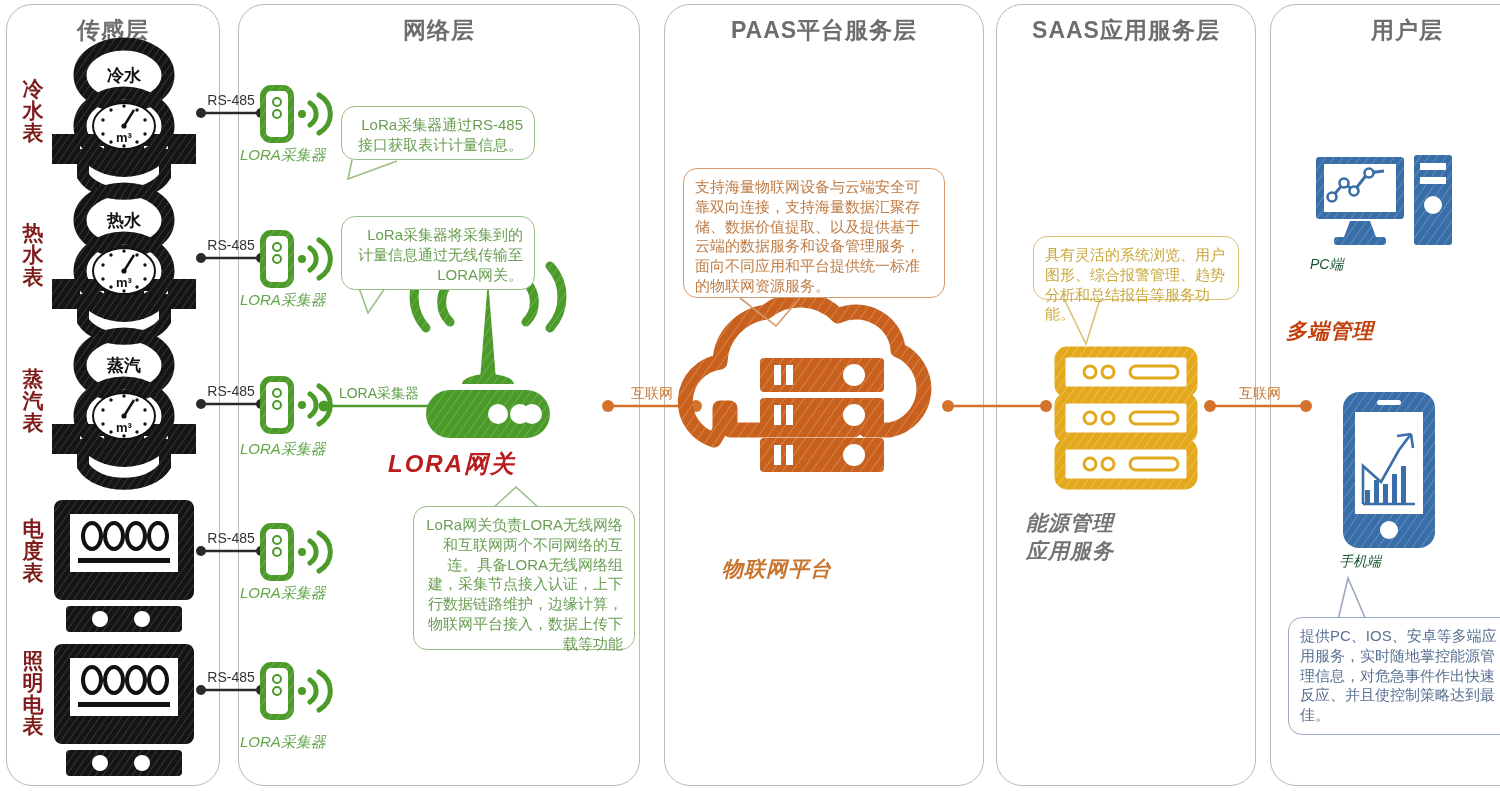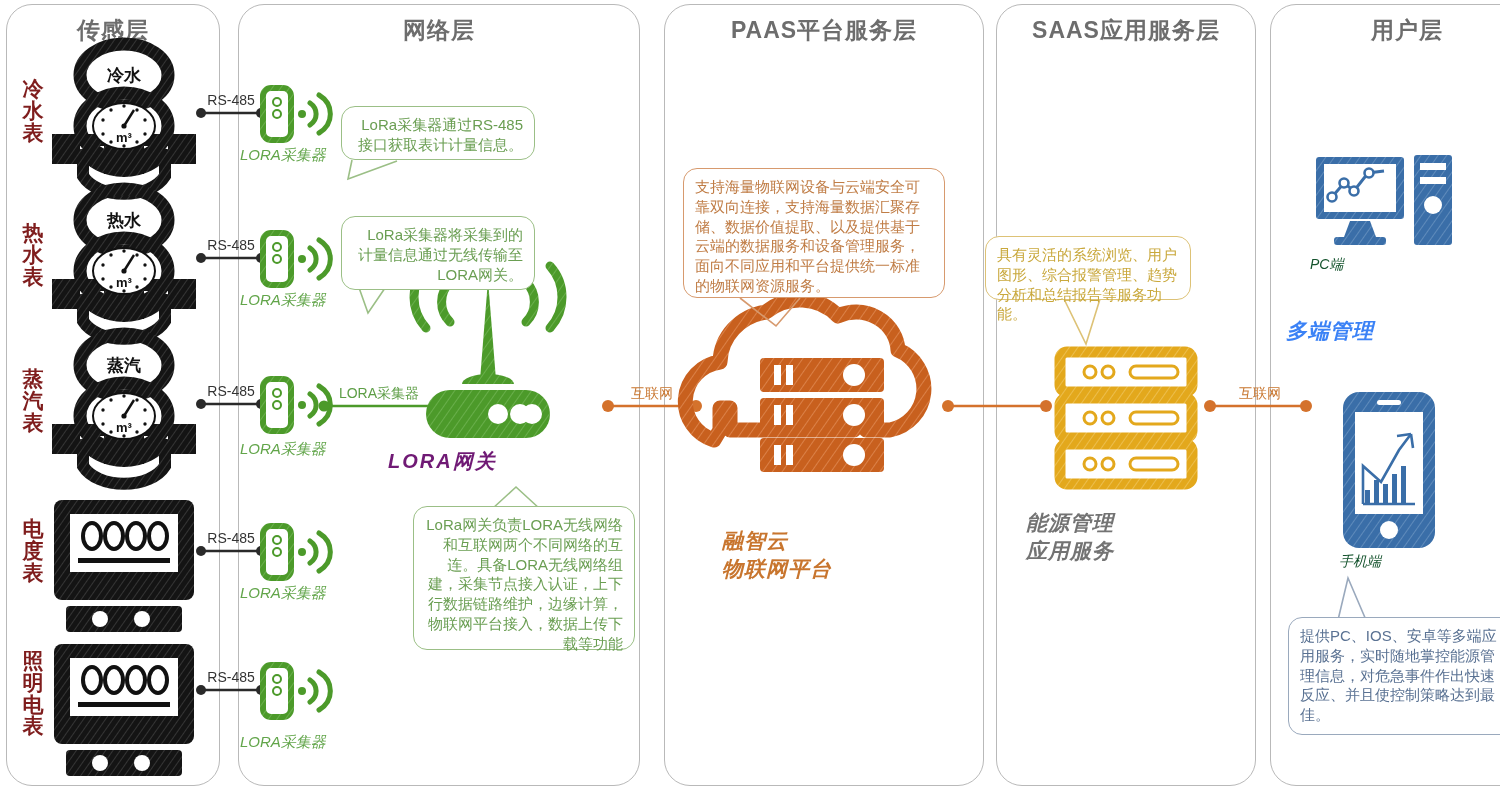--- a/index.html
+++ b/index.html
@@ -23,24 +23,24 @@
   .row-label{
     position:absolute;width:34px;text-align:center;
     font-size:21px;font-weight:bold;color:#7f1d1d;line-height:1.04;
     word-break:break-all;
   }
 
   
   .cap{position:absolute;text-align:left;font-style:italic;}
   .cap-green{color:#62a54a;font-size:15px;}
   .cap-blue{color:#14532d;font-size:14px;}
-  .big-green{color:#701a75;font-size:20px;font-weight:bold;letter-spacing:2px;}
+  .big-green{color:#b91c1c;font-size:24px;font-weight:bold;letter-spacing:2px;}
   .big-orange{color:#c8752e;font-size:21px;font-weight:bold;line-height:1.25;letter-spacing:1px;}
   .big-gold{color:#737373;font-size:21px;font-weight:bold;line-height:1.25;letter-spacing:1px;}
-  .big-blue{color:#3b82f6;font-size:21px;font-weight:bold;letter-spacing:1px;}
+  .big-blue{color:#c2410c;font-size:21px;font-weight:bold;letter-spacing:1px;}
 
   
   .linklabel{position:absolute;font-size:14px;text-align:center;white-space:nowrap;}
   .lk-dark{color:#333;}
   .lk-green{color:#5d9e46;}
   .lk-orange{color:#c8752e;}
 
   
   .bubble{
     position:absolute;border-radius:14px;border:1.6px solid #9bbf86;
@@ -428,35 +428,34 @@
   <div class="cap cap-green" style="left:240px;top:440px;width:110px;">LORA采集器</div>
   <div class="cap cap-green" style="left:240px;top:584px;width:110px;">LORA采集器</div>
   <div class="cap cap-green" style="left:240px;top:733px;width:110px;">LORA采集器</div>
 
   <div class="linklabel lk-green" style="left:324px;top:385px;width:110px;">LORA采集器</div>
   <div class="linklabel lk-orange" style="left:608px;top:385px;width:88px;">互联网</div>
   <div class="linklabel lk-orange" style="left:1216px;top:385px;width:88px;">互联网</div>
 
   <div class="cap big-green" style="left:388px;top:448px;width:200px;">LORA网关</div>
 
-  <div class="cap big-orange" style="left:722px;top:528px;width:200px;">融智云</div>
   <div class="cap big-orange" style="left:722px;top:556px;width:200px;">物联网平台</div>
 
   <div class="cap big-gold" style="left:1026px;top:510px;width:200px;">能源管理</div>
   <div class="cap big-gold" style="left:1026px;top:538px;width:200px;">应用服务</div>
 
   <div class="cap cap-blue" style="left:1310px;top:256px;width:100px;">PC端</div>
   <div class="cap big-blue" style="left:1286px;top:317px;width:200px;">多端管理</div>
   <div class="cap cap-blue" style="left:1339px;top:553px;width:100px;">手机端</div>
 
   <div class="bubble green" style="left:341px;top:106px;width:194px;height:54px;">LoRa采集器通过RS-485接口获取表计计量信息。</div>
 
   <div class="bubble green" style="left:341px;top:216px;width:194px;height:74px;">LoRa采集器将采集到的计量信息通过无线传输至LORA网关。</div>
 
   <div class="bubble green" style="left:413px;top:506px;width:222px;height:144px;">LoRa网关负责LORA无线网络和互联网两个不同网络的互连。具备LORA无线网络组建，采集节点接入认证，上下行数据链路维护，边缘计算，物联网平台接入，数据上传下载等功能</div>
 
   <div class="bubble orange" style="left:683px;top:168px;width:262px;height:130px;">支持海量物联网设备与云端安全可靠双向连接，支持海量数据汇聚存储、数据价值提取、以及提供基于云端的数据服务和设备管理服务，面向不同应用和平台提供统一标准的物联网资源服务。</div>
 
-  <div class="bubble gold" style="left:985px;top:236px;width:206px;height:64px;">具有灵活的系统浏览、用户图形、综合报警管理、趋势分析和总结报告等服务功能。</div>
+  <div class="bubble gold" style="left:1033px;top:236px;width:206px;height:64px;">具有灵活的系统浏览、用户图形、综合报警管理、趋势分析和总结报告等服务功能。</div>
 
   <div class="bubble blue" style="left:1288px;top:617px;width:226px;height:118px;">提供PC、IOS、安卓等多端应用服务，实时随地掌控能源管理信息，对危急事件作出快速反应、并且使控制策略达到最佳。</div>
 
 </div>
 
 </body></html>

